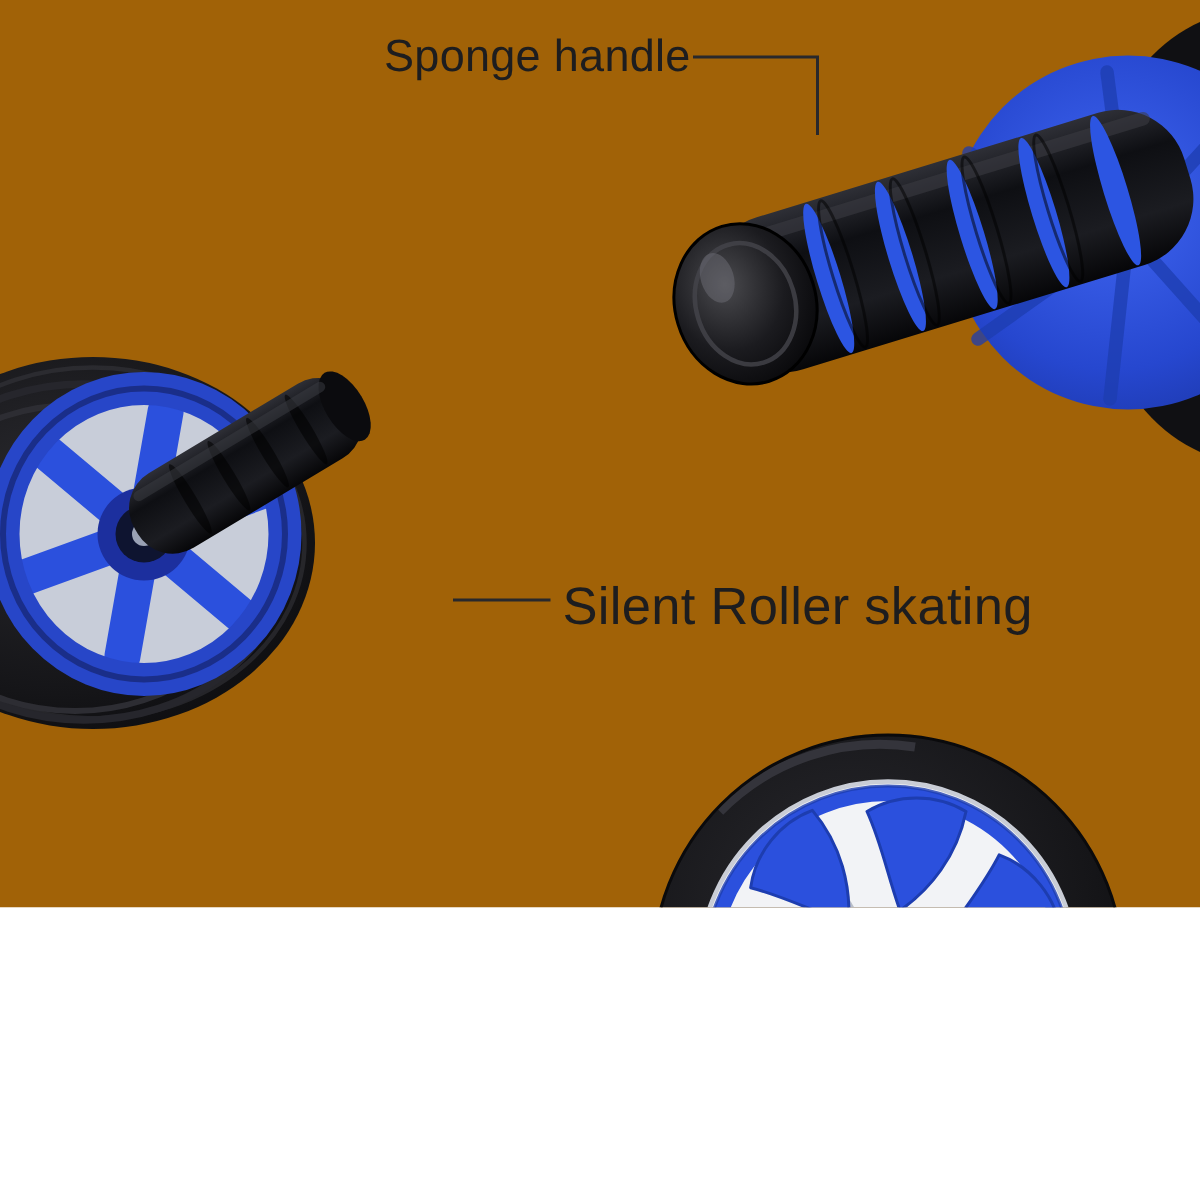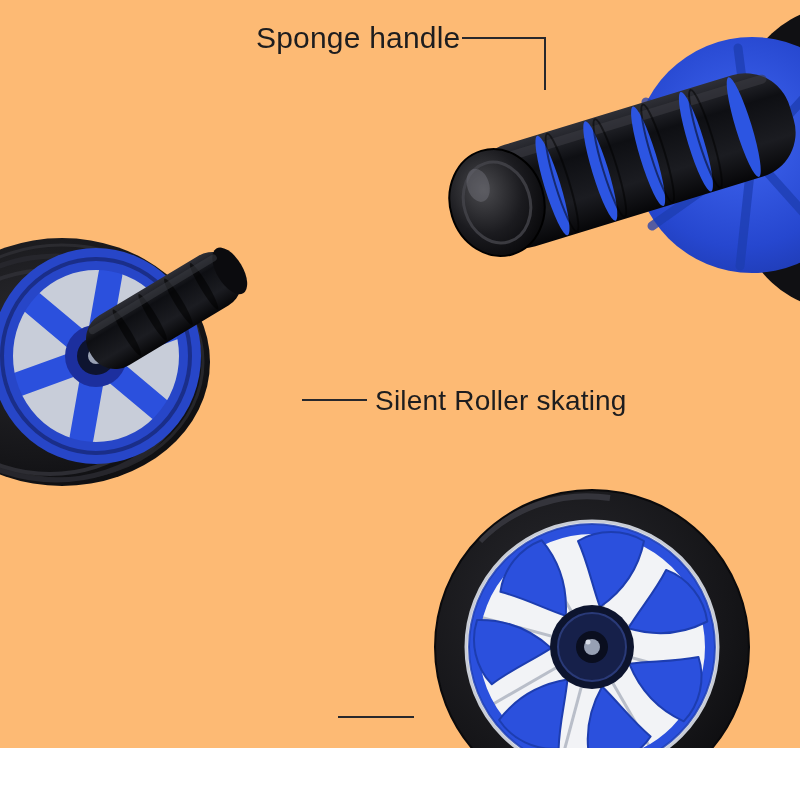--- a/index.html
+++ b/index.html
@@ -1,39 +1,39 @@
 <!DOCTYPE html>
 <html><head>
 <meta charset="utf-8">
 <style>
   html, body { margin: 0; padding: 0; background: #ffffff; }
   .canvas {
     position: relative;
     width: 800px;
-    height: 748px;
-    background: #fdba74;
+    height: 605px;
+    background: #a16207;
     overflow: hidden;
     font-family: "Liberation Sans", sans-serif;
   }
   svg.art {
     position: absolute;
     left: 0; top: 0;
     width: 800px; height: 800px;
     display: block;
   }
   .caption {
     position: absolute;
     color: #1d1d1f;
     font-weight: 500;
     white-space: nowrap;
     letter-spacing: 0.2px;
     line-height: 1.1;
   }
   .caption-sponge   { left: 256px; top: 21px;  font-size: 30px; }
-  .caption-silent   { left: 375px; top: 386px; font-size: 28px; }
+  .caption-silent   { left: 375px; top: 386px; font-size: 35px; }
   .caption-stress   { left: 8px;   top: 702px; font-size: 26px; }
 </style>
 </head>
 <body>
 
 <div class="canvas">
 
   <svg class="art" viewBox="0 0 800 800" aria-hidden="true">
     <defs>
       <radialGradient id="capGrad" cx="40%" cy="35%" r="75%">

